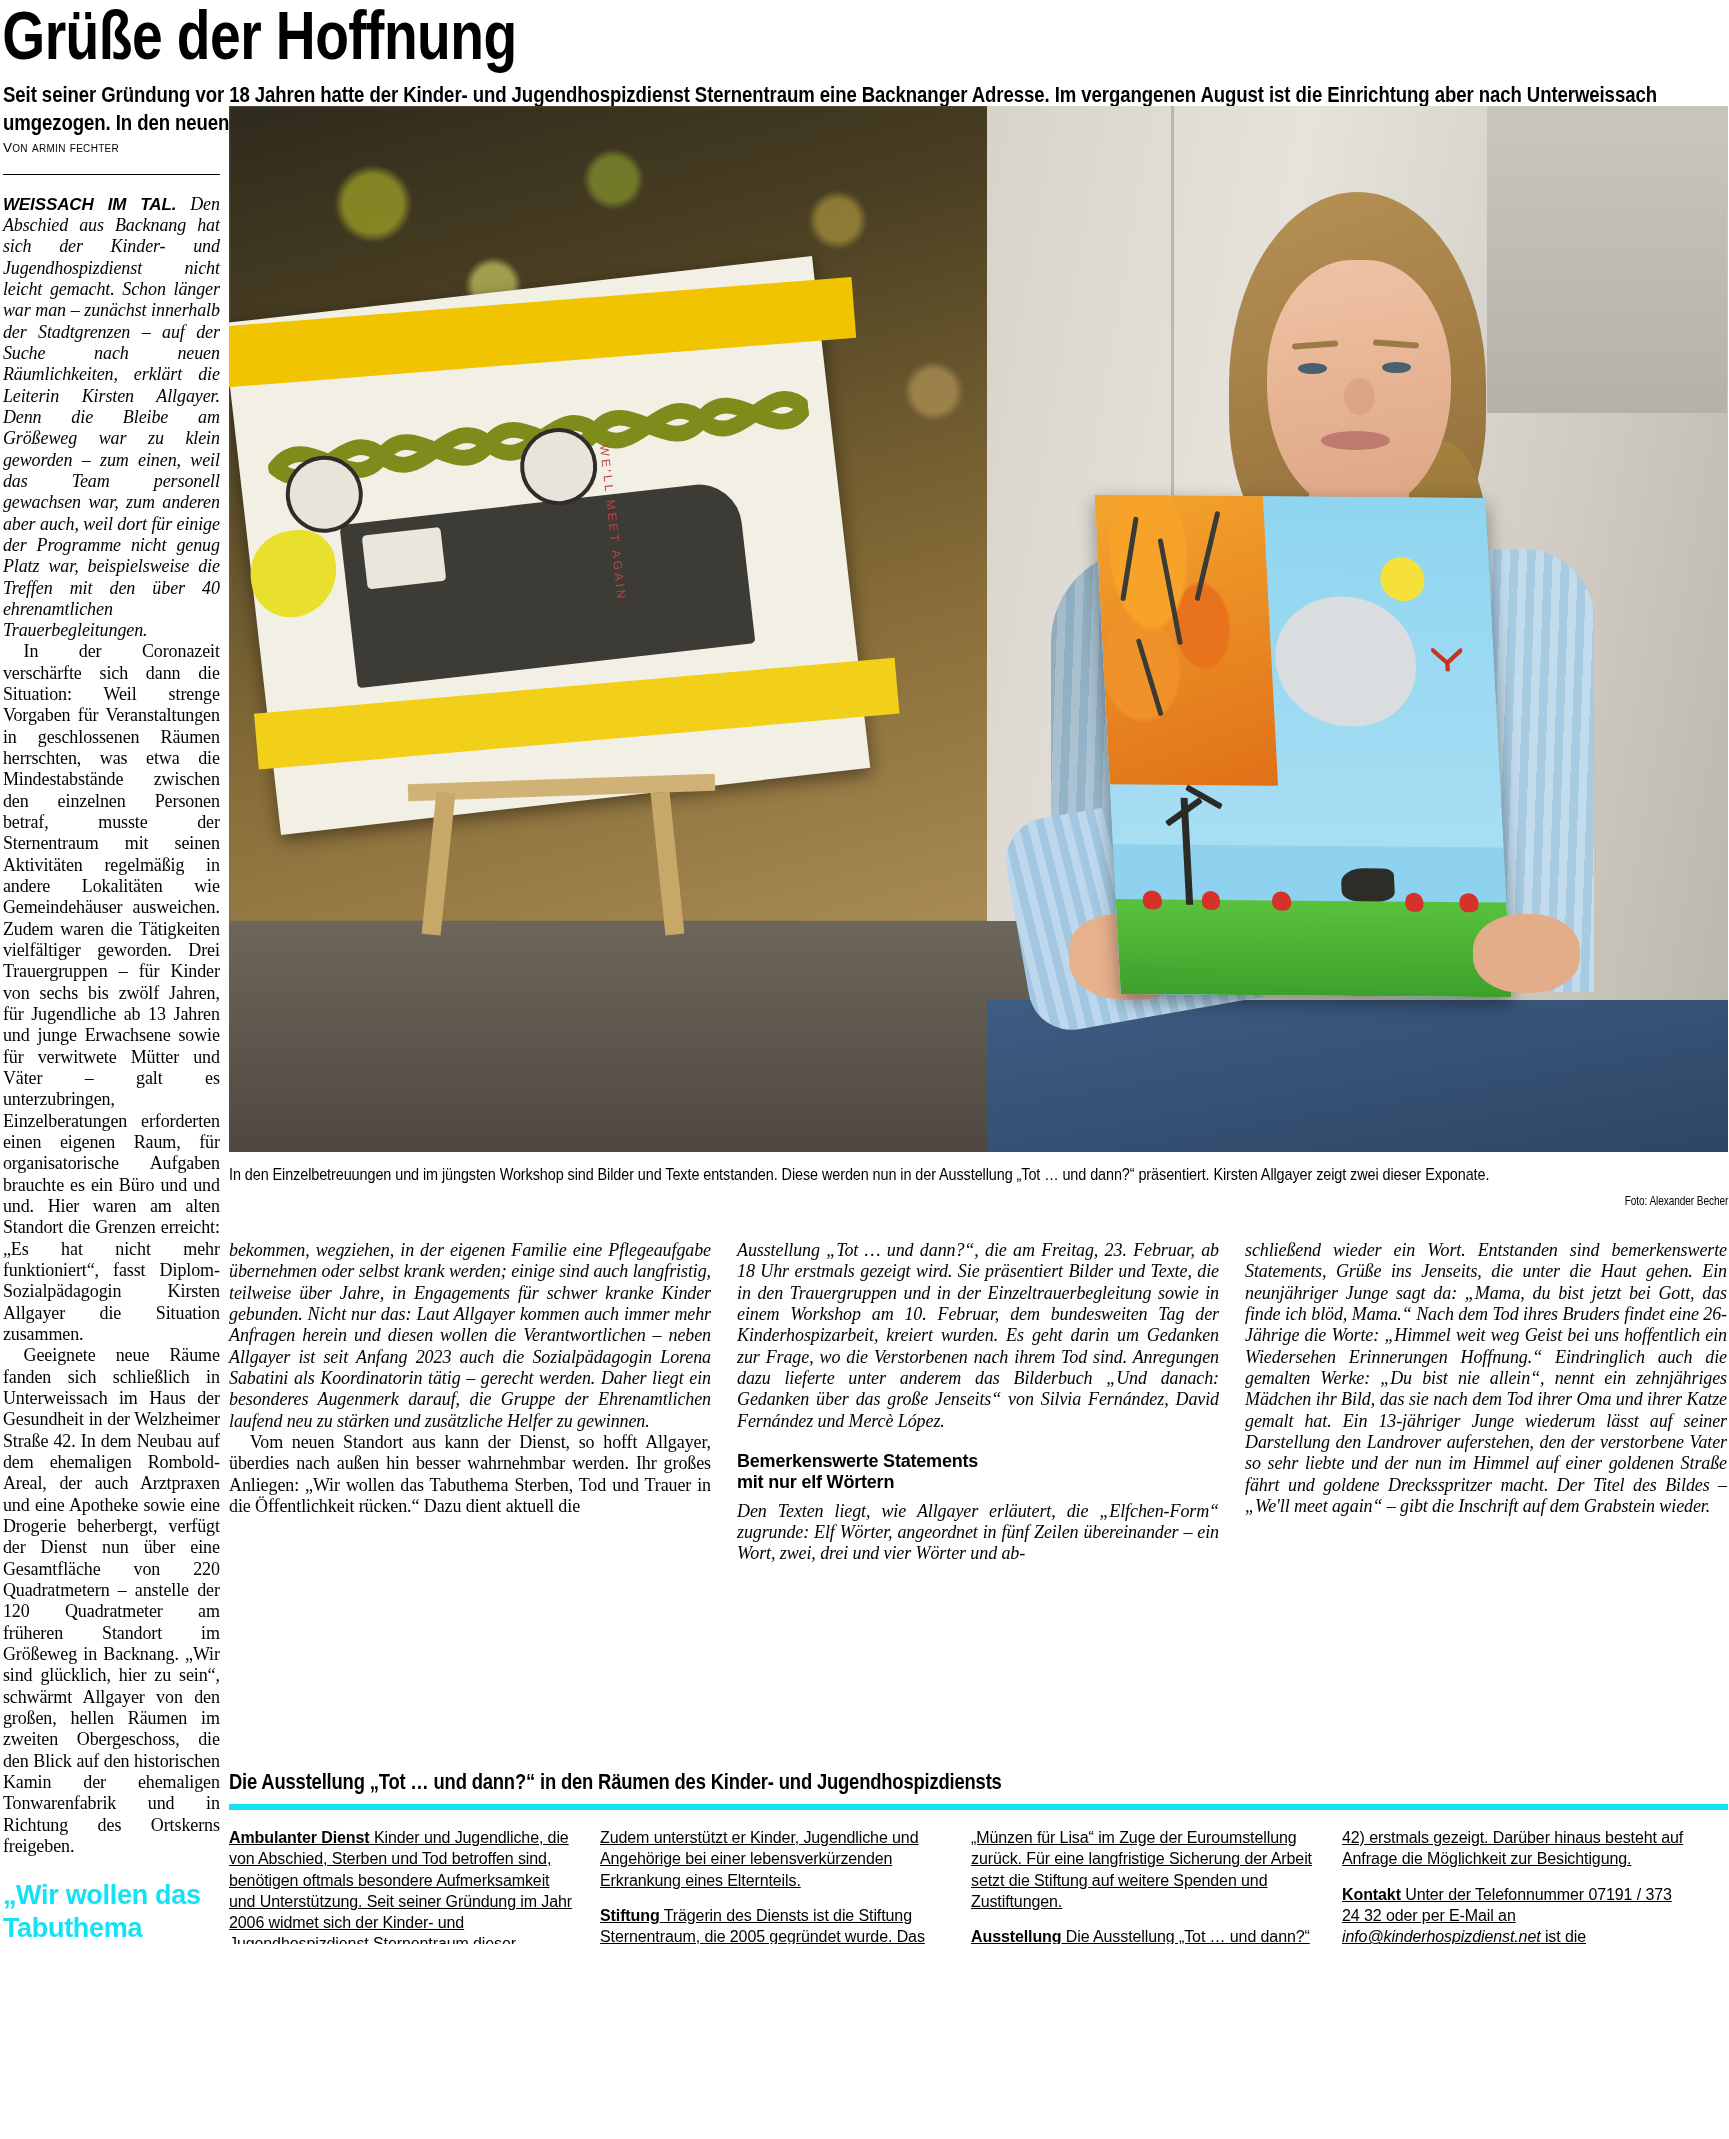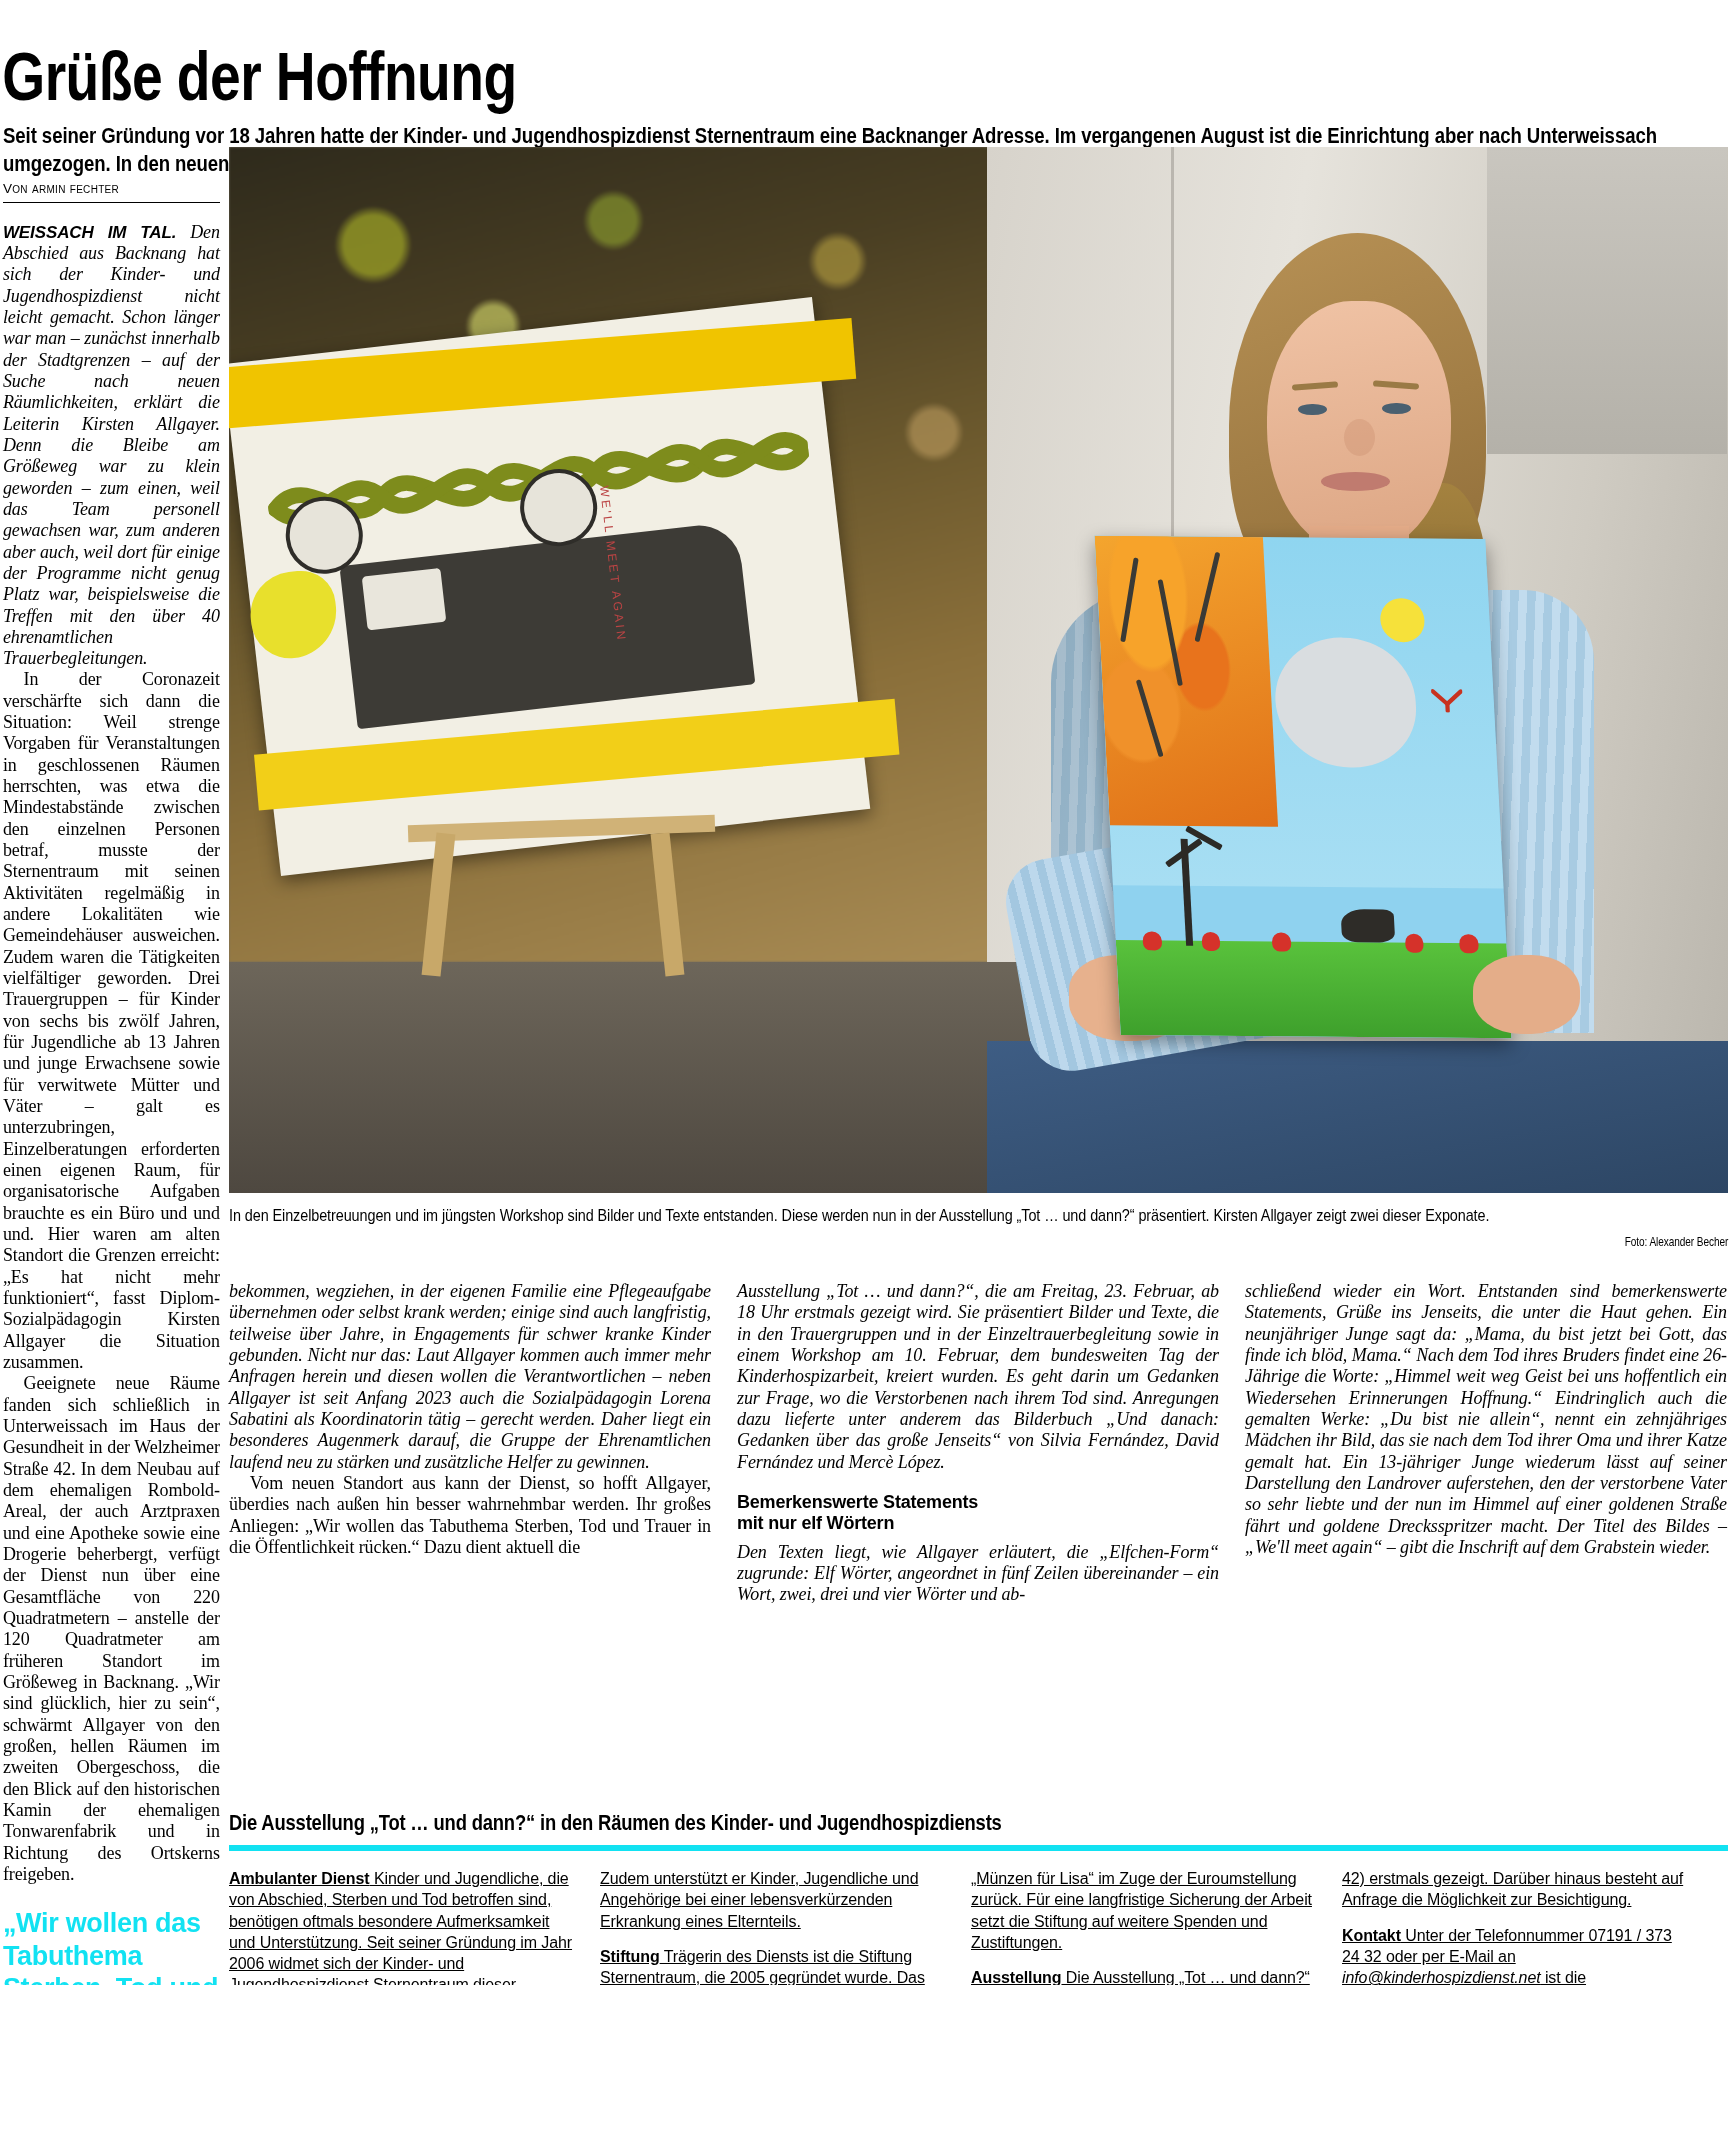--- a/index.html
+++ b/index.html
@@ -2,21 +2,21 @@
 <html lang="de" style="font-size:11.4px"><head>
 <meta charset="utf-8">
 <style>
   html,body{margin:0;padding:0;background:#ffffff;}
   body{
     width:1730px;height:2140px;
     font-family:"Liberation Serif", serif;
     color:#000;
     -webkit-font-smoothing:antialiased;
   }
-  .page{position:relative;width:1730px;height:1944px;overflow:hidden;margin-top:41px;}
+  .page{position:relative;width:1730px;height:1944px;overflow:hidden;}
 
   
   .headline{
     font-family:"Liberation Sans","DejaVu Sans",sans-serif;
     font-weight:700;
     font-size:69px;
     line-height:0.96;
     letter-spacing:-0.7px;
     transform:scaleX(0.80);
     transform-origin:left top;
@@ -47,21 +47,21 @@
 
   
   .byline{
     font-family:"Liberation Sans","DejaVu Sans",sans-serif;
     font-size:13.6px;
     font-weight:400;
     letter-spacing:0.3px;
     font-variant:small-caps;
     text-transform:lowercase;
     border-bottom:1.8px solid #000;
-    padding-bottom:6px;
+    padding-bottom:19px;
     margin-bottom:18.6px;
     display:block;
   }
   .byline::first-letter{text-transform:uppercase;}
 
   
   .body-col{
     font-family:"Liberation Serif","DejaVu Serif",serif;
     font-size:18px;
     line-height:1.185;

